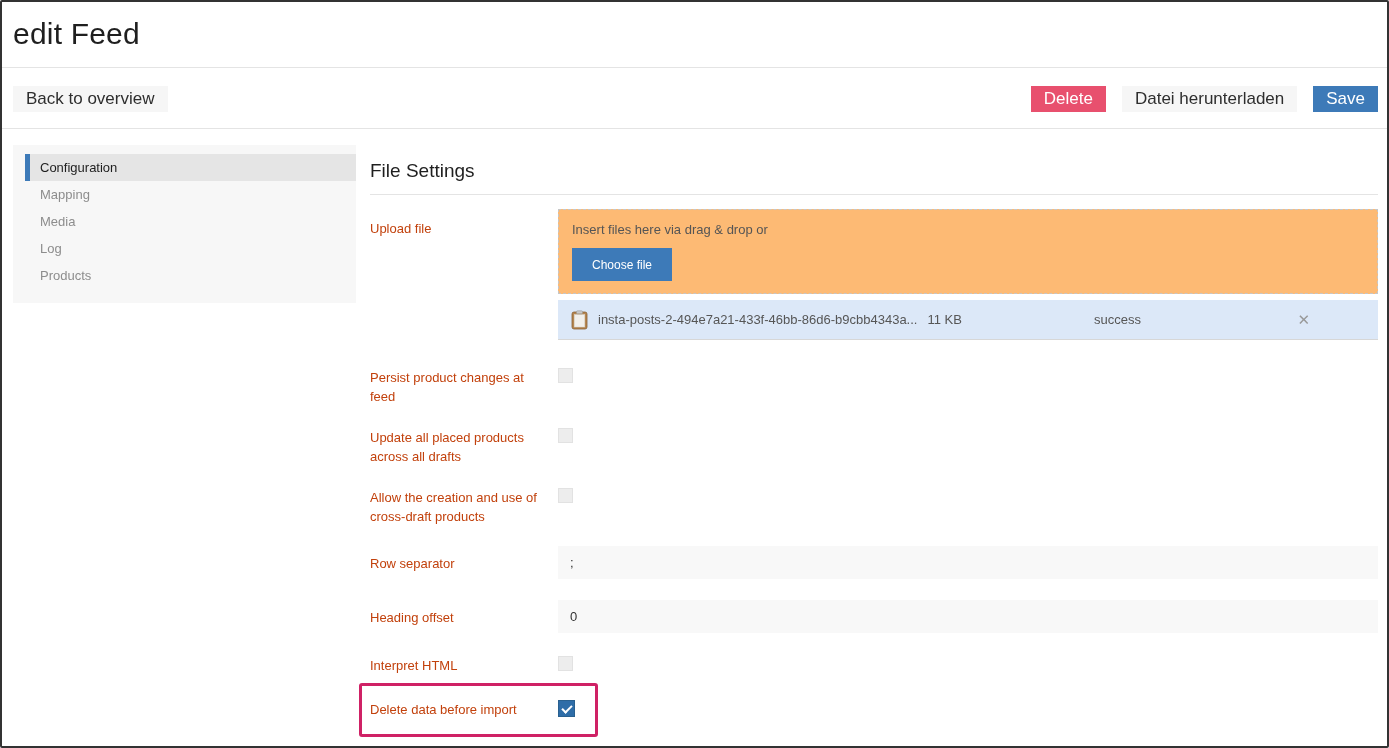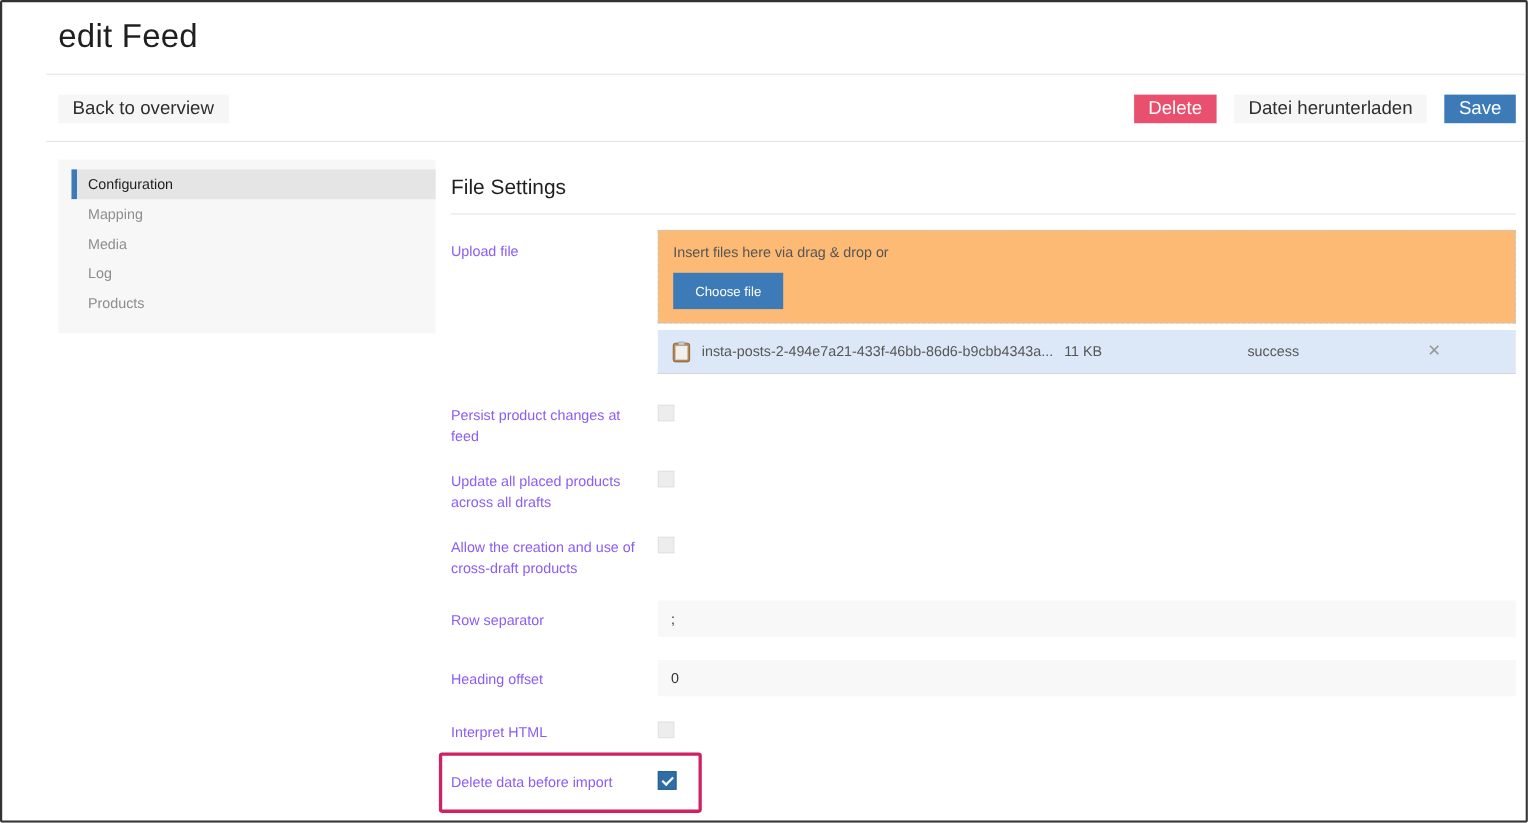--- a/index.html
+++ b/index.html
@@ -6,21 +6,20 @@
   html,body { background:#fff; }
   body { font-family:"Liberation Sans","DejaVu Sans",sans-serif; }
 
   .page {
     width:1389px; height:748px;
     border:2px solid #333;
     border-radius:2px;
     background:#fff;
     overflow:hidden;
     position:relative;
-    padding-left:40px;
   }
 
   
   .page-title {
     font-size:30px; font-weight:400; color:#1f1f1f;
     margin:15px 0 0 11px; letter-spacing:.2px;
   }
   .divider { border:none; border-top:1px solid #e4e4e4; margin-top:16px; }
 
   .toolbar {
@@ -51,21 +50,21 @@
     border-left:5px solid var(--accent_blue,#3d7ab8);
     margin-left:12px; padding-left:10px;
   }
 
   .main { flex:1; min-width:0; margin-left:14px; }
   .section-title { font-size:19px; font-weight:400; color:#1f1f1f; margin:15px 0 12px; }
   .section-divider { border:none; border-top:1px solid #e4e4e4; margin-bottom:14px; }
 
   .form-row { display:grid; grid-template-columns:188px 1fr; margin-bottom:20px; }
   .form-label {
-    font-size:13px; color:#8b5cf6; line-height:19px;
+    font-size:13px; color:#c2410c; line-height:19px;
     padding:2px 16px 0 0;
   }
   .row-upload { margin-bottom:26px; }
   .row-upload .form-label { padding-top:10px; }
 
   
   .dropzone { border:1px dashed #c6c6c6; background:#fdba74; padding:12px 13px; }
   .dropzone-text { font-size:13px; color:#555; }
   .choose-btn {
     margin-top:11px; height:33px; padding:0 20px;

